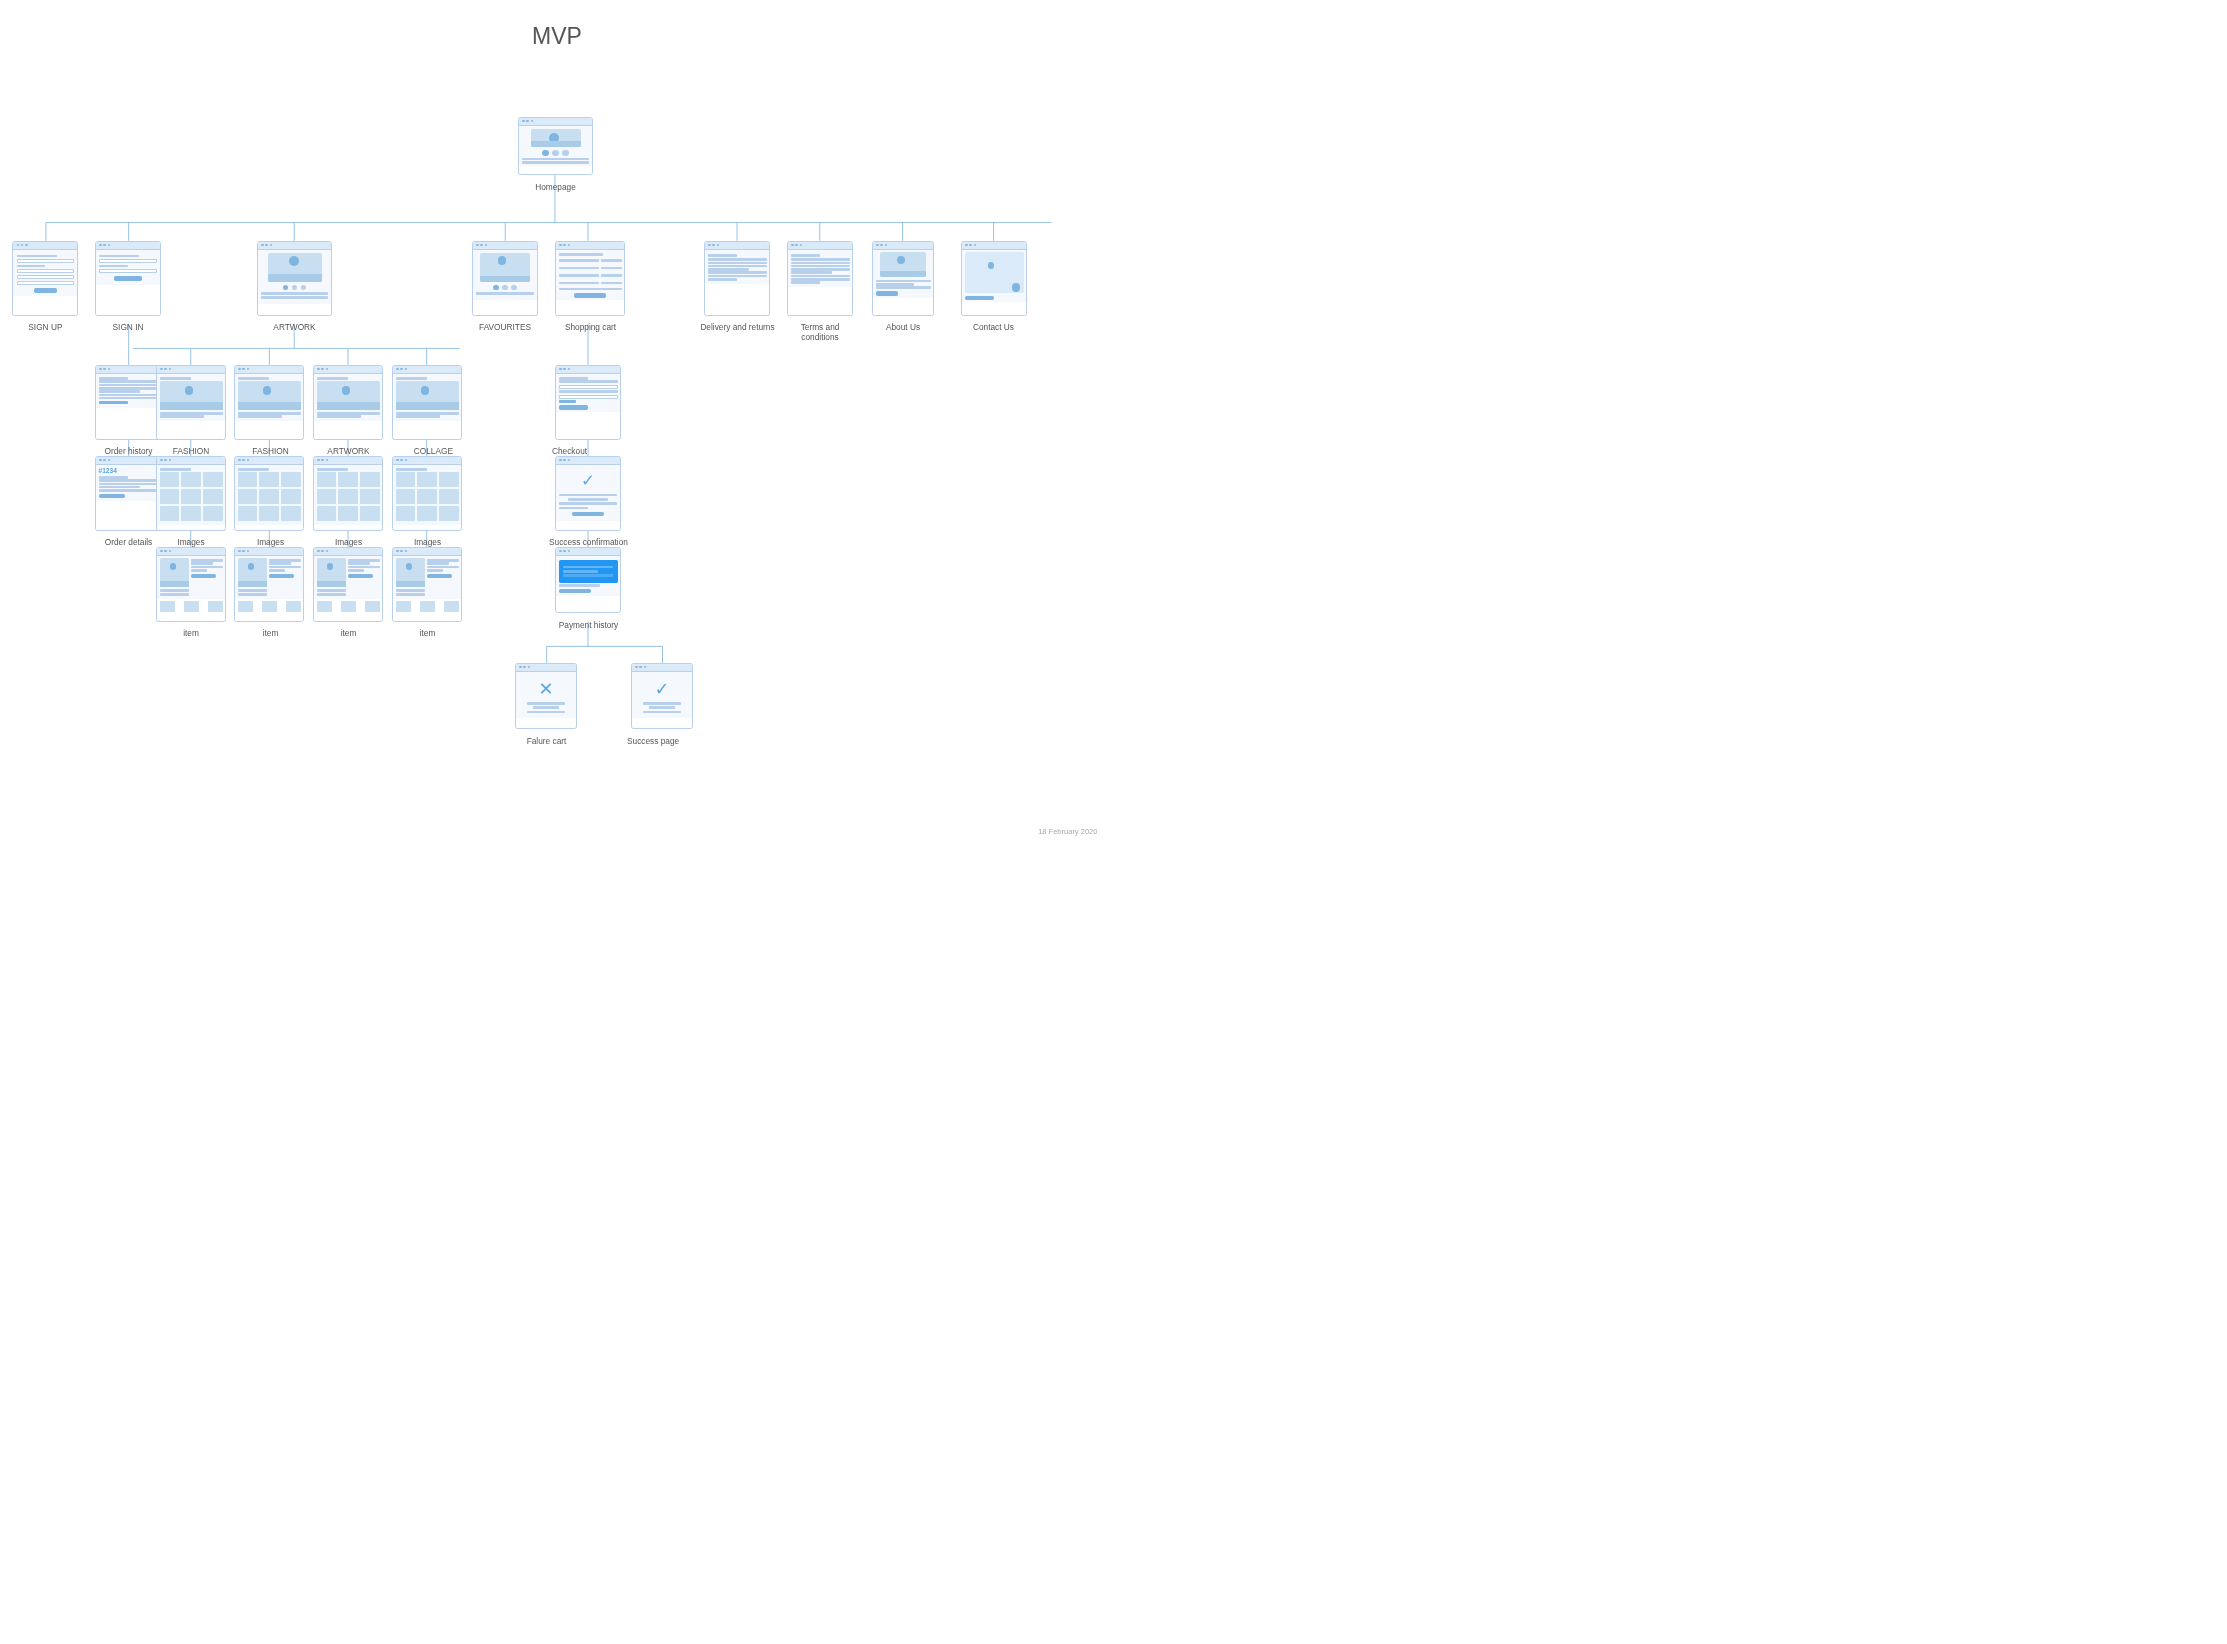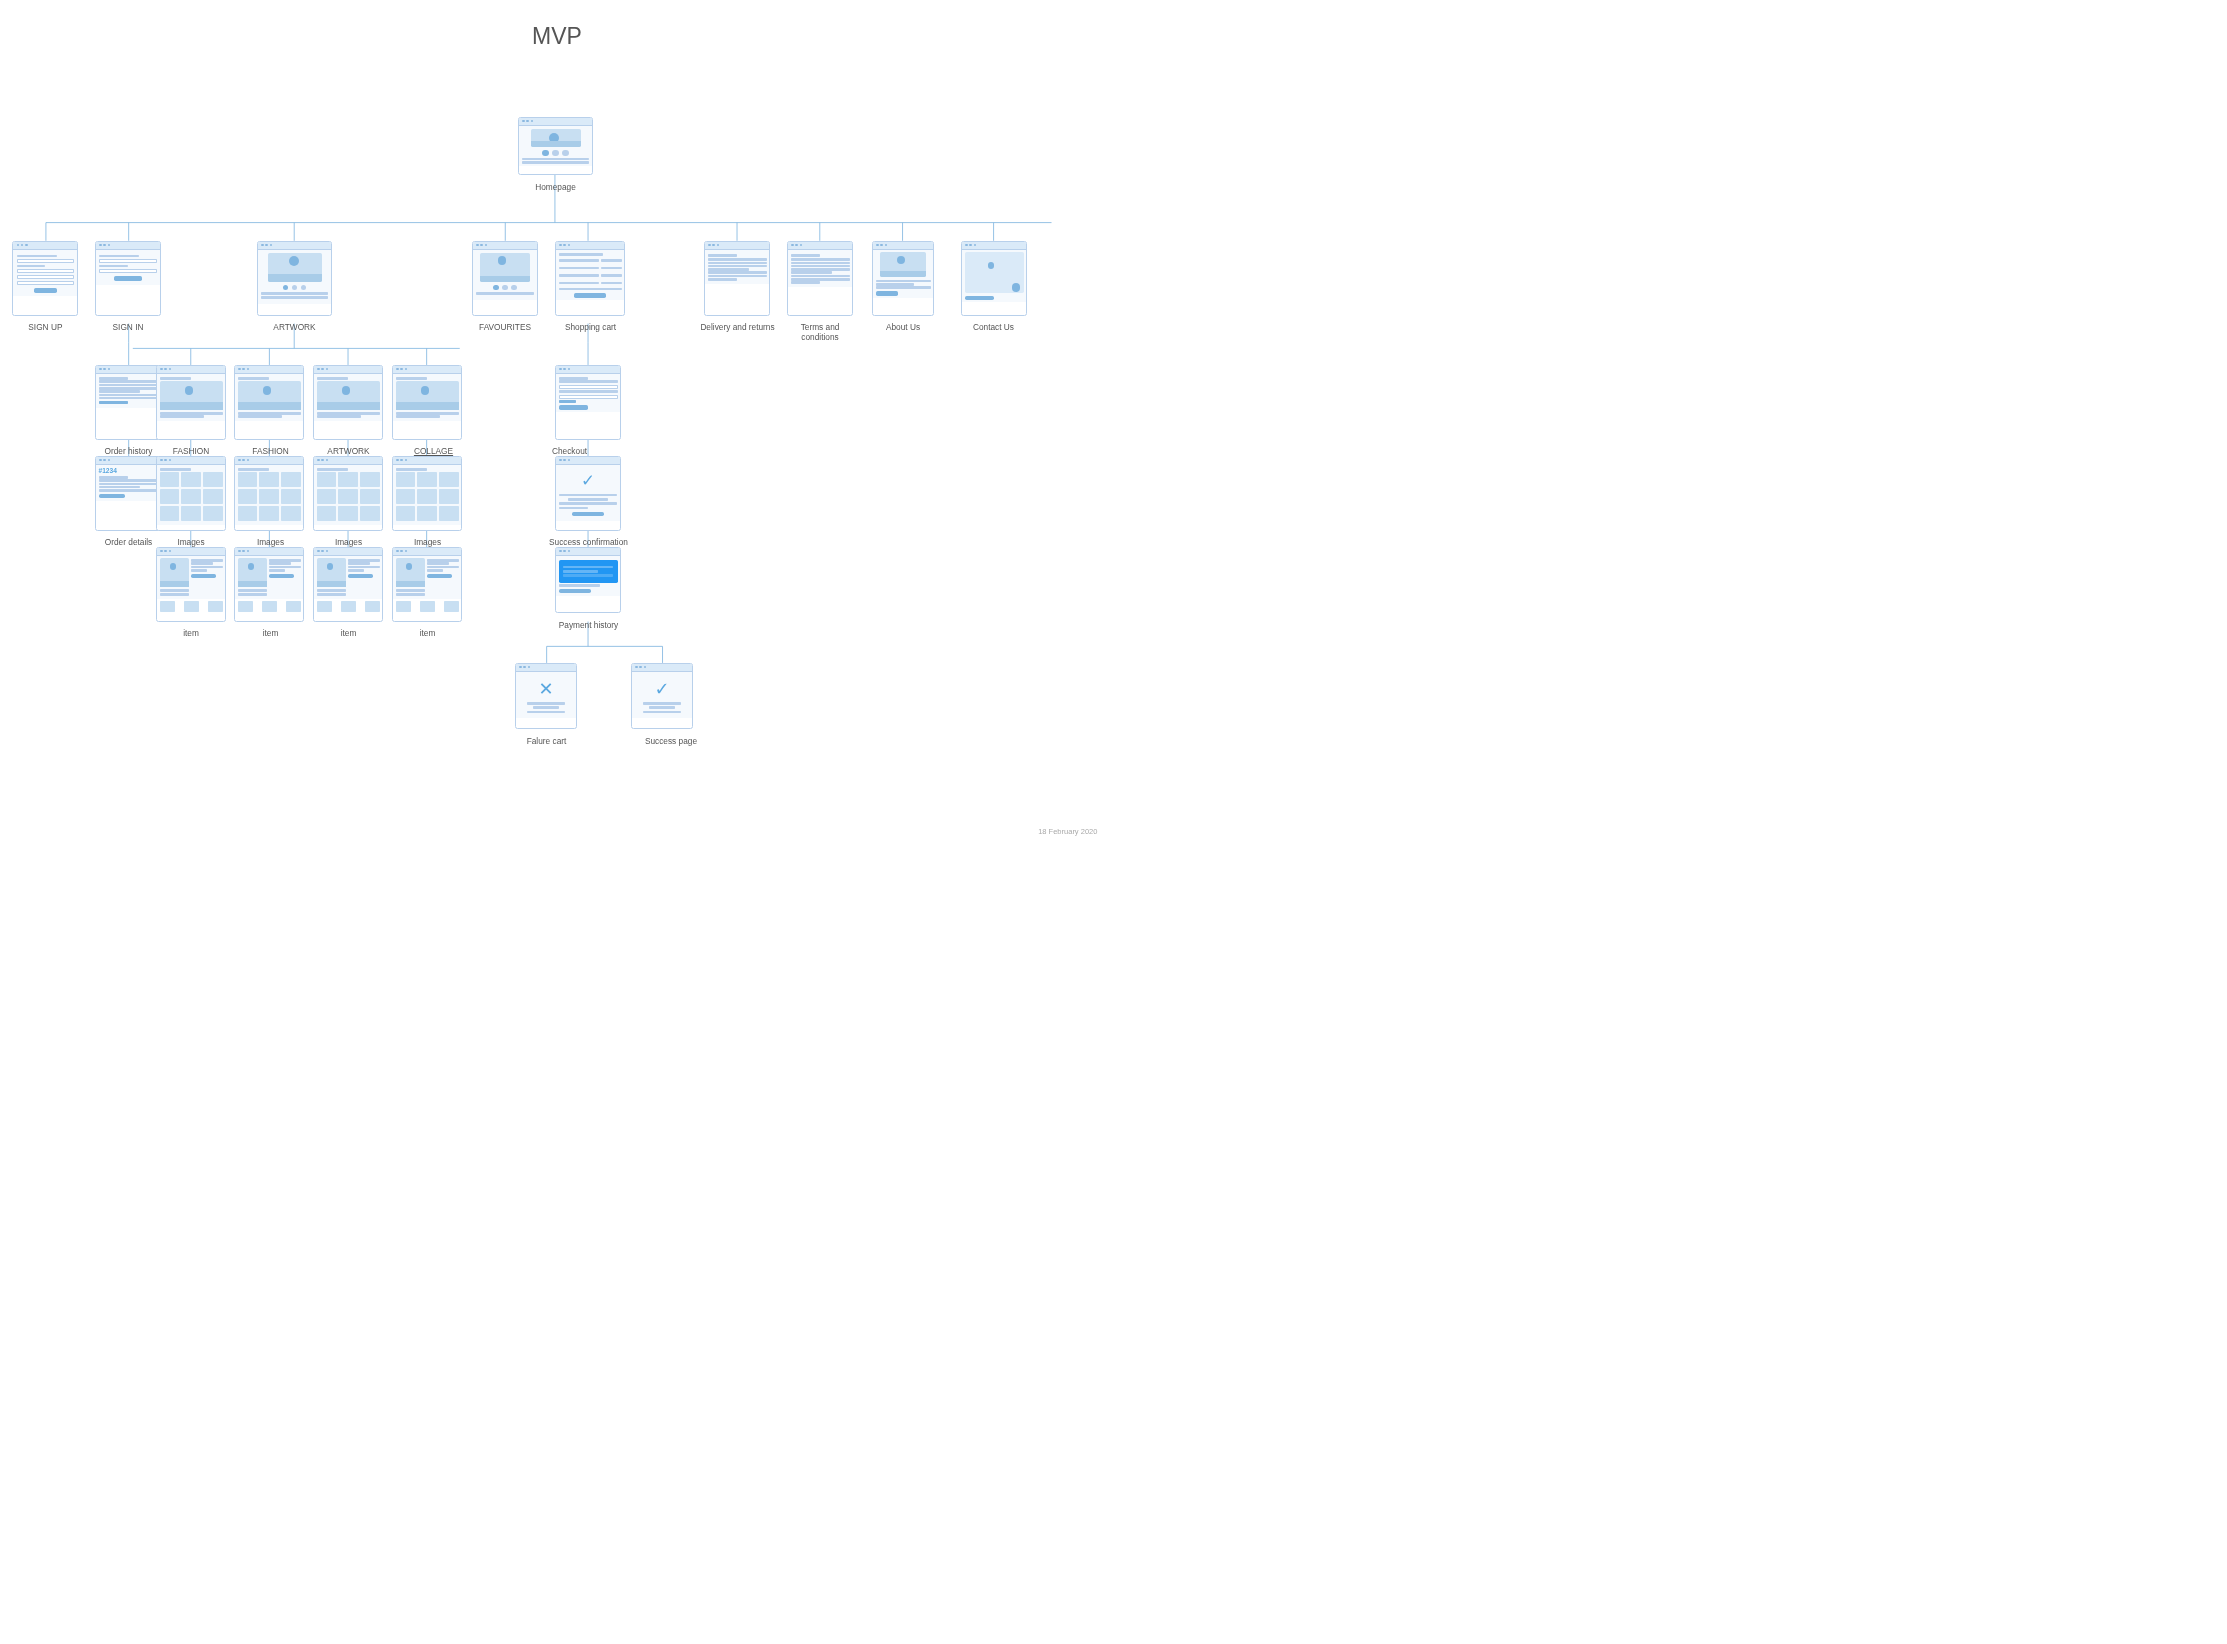--- a/index.html
+++ b/index.html
@@ -518,21 +518,21 @@
     <div class="card-body" style="padding:2.5px;">
       <div class="wf-bar short" style="height:2.5px;margin:0.8px 0;"></div>
       <div class="wf-img" style="width:100%;height:29px;margin:1.7px 0;position:relative;">
         <div class="wf-circle" style="width:8.3px;height:8.3px;position:absolute;top:5px;left:25px;background:#7fb5e0;"></div>
         <div style="position:absolute;bottom:0;left:0;width:100%;height:8.3px;background:#a8cce8;"></div>
       </div>
       <div class="wf-bar full" style="height:2.5px;margin:0.8px 0;"></div>
       <div class="wf-bar medium" style="height:2.5px;margin:0.8px 0;"></div>
     </div>
   </div>
-  <div class="card-label" style="left:396px;top:376px;width:75px;text-align:center;text-decoration:underline;">COLLAGE</div>
+  <div class="card-label" style="left:378px;top:376px;width:75px;text-align:right;">COLLAGE</div>
 
   <div class="card" style="width:70px;height:75px;left:156px;top:389px;">
     <div class="card-header">
         <div class="dot"></div>
         <div class="dot"></div>
         <div class="dot"></div>
       </div>
     <div class="card-body" style="padding:2.5px;">
       <div class="wf-bar short" style="height:2.5px;margin:0.8px 0;"></div>
       <div class="wf-grid" style="grid-template-columns:repeat(3,1fr);gap:1.7px;margin:1.7px 0;">
@@ -817,18 +817,18 @@
         <div class="dot"></div>
         <div class="dot"></div>
       </div>
     <div class="card-body" style="padding:3.3px;text-align:center;">
       <div style="font-size:18px;color:#5ba8e0;margin:2.5px 0;">✓</div>
       <div class="wf-bar medium" style="height:2.5px;margin:1.7px auto;"></div>
       <div class="wf-bar short" style="height:2.5px;margin:1.7px auto;"></div>
       <div class="wf-bar medium" style="height:2.5px;margin:1.7px auto;"></div>
     </div>
   </div>
-  <div class="card-label" style="left:627px;top:666px;width:70px;text-align:right;">Success page</div>
+  <div class="card-label" style="left:627px;top:666px;width:70px;text-align:left;">Success page</div>
 
   <div class="date-label">18 February 2020</div>
 
 </div>
 
 
 </body></html>

